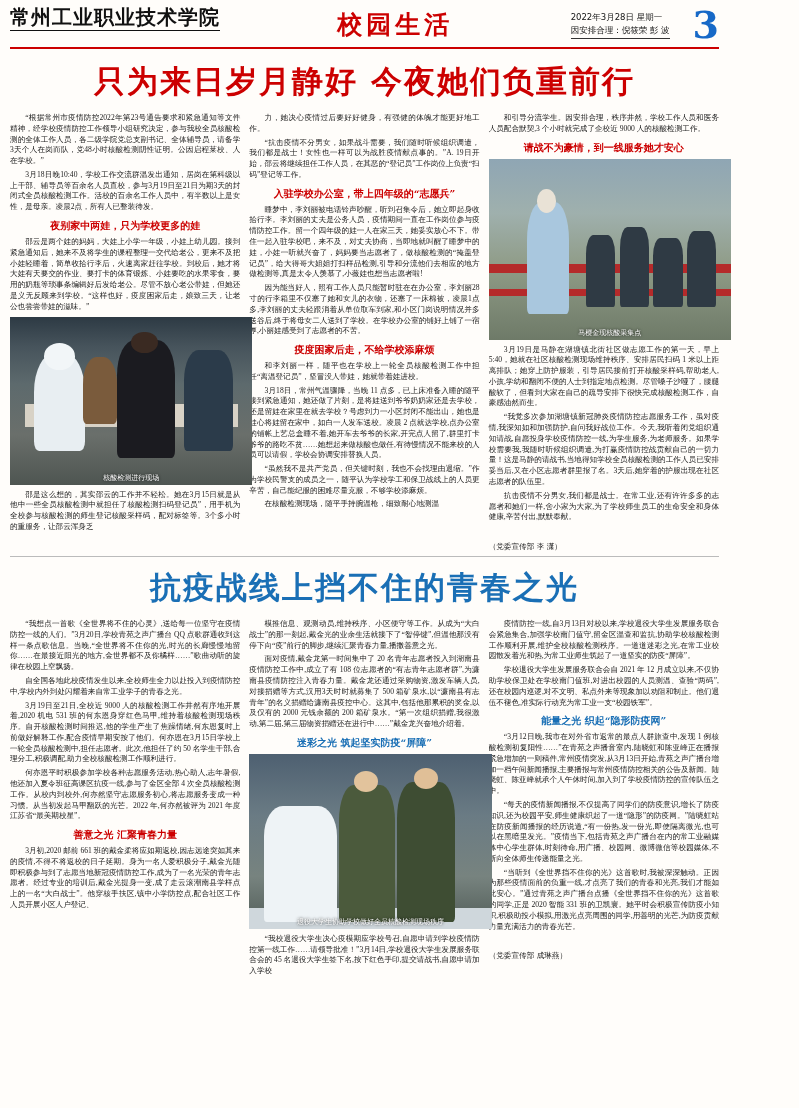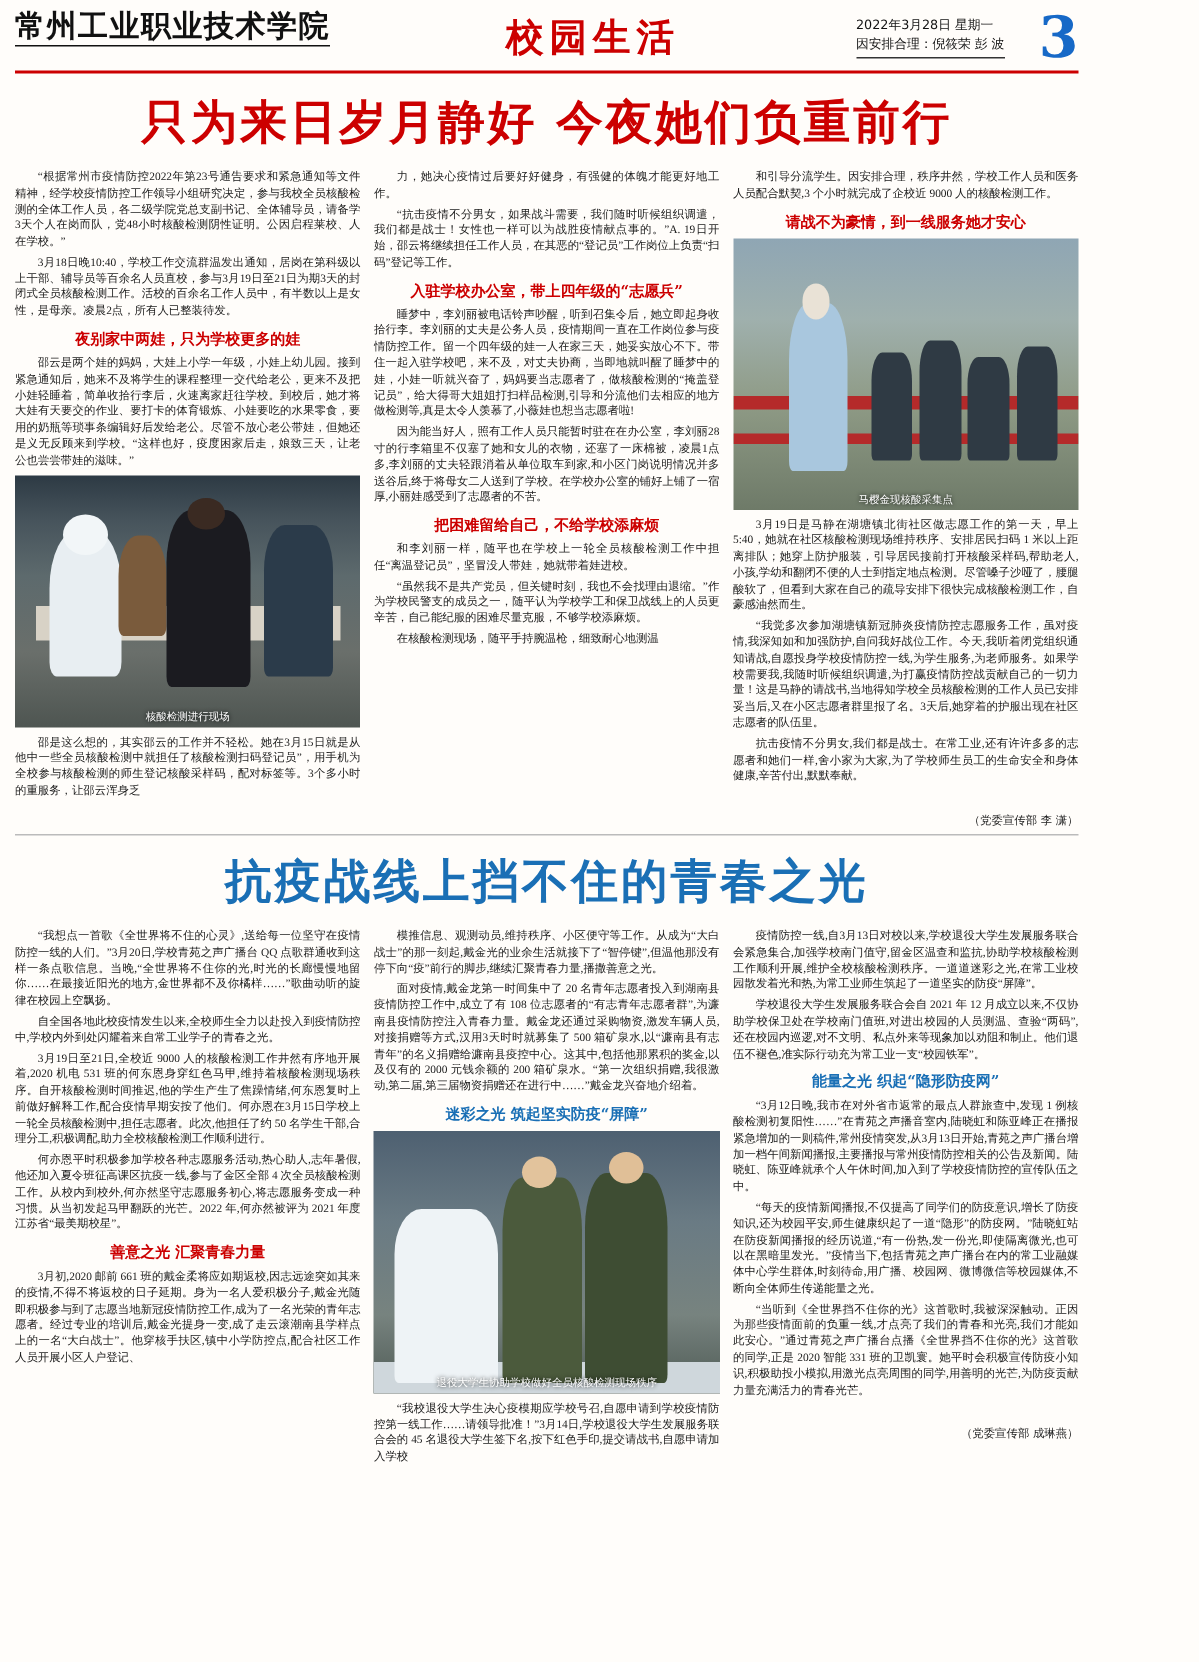--- a/index.html
+++ b/index.html
@@ -72,28 +72,28 @@
   .subhead{
     text-align:center;
     color:#c00;
     font-weight:bold;
     font-size:10px;
     margin:6px 0 4px 0;
     font-family:"DejaVu Serif","Liberation Serif",serif;
   }
   .subhead.blue{color:#1a6fb5;}
   .signature{
-    text-align:right;
+    text-align:left;
     font-size:7.6px;
     margin-top:19px;
     color:#222;
   }
 
   
-  .photo{position:relative;width:100%;margin:4px 0 5px 0;overflow:hidden;background:#888;}
+  .photo{position:relative;width:100%;margin:4px 0 5px 0;overflow:hidden;background:#888;padding-left:12px;}
   .cap{
     position:absolute;left:0;right:0;bottom:0;
     font-size:7px;color:#fff;text-align:center;
     text-shadow:0 0 3px rgba(0,0,0,.95);
     padding:2px 3px;
     line-height:1.2;
   }
 
   
   .ph1{height:168px;background:
@@ -165,22 +165,23 @@
 
       <p class="body">邵是这么想的，其实邵云的工作并不轻松。她在3月15日就是从他中一些全员核酸检测中就担任了核酸检测扫码登记员”，用手机为全校参与核酸检测的师生登记核酸采样码，配对标签等。3个多小时的重服务，让邵云浑身乏</p>
     </div>
 
     <div class="col">
       <p class="body">力，她决心疫情过后要好好健身，有强健的体魄才能更好地工作。</p>
       <p class="body">“抗击疫情不分男女，如果战斗需要，我们随时听候组织调遣，我们都是战士！女性也一样可以为战胜疫情献点事的。”A. 19日开始，邵云将继续担任工作人员，在其恶的“登记员”工作岗位上负责“扫码”登记等工作。</p>
       <div class="subhead">入驻学校办公室，带上四年级的“志愿兵”</div>
       <p class="body">睡梦中，李刘丽被电话铃声吵醒，听到召集令后，她立即起身收拾行李。李刘丽的丈夫是公务人员，疫情期间一直在工作岗位参与疫情防控工作。留一个四年级的娃一人在家三天，她妥实放心不下。带住一起入驻学校吧，来不及，对丈夫协商，当即地就叫醒了睡梦中的娃，小娃一听就兴奋了，妈妈要当志愿者了，做核酸检测的“掩盖登记员”，给大得哥大姐姐打扫样品检测,引导和分流他们去相应的地方做检测等,真是太令人羡慕了,小薇娃也想当志愿者啦!</p>
       <p class="body">因为能当好人，照有工作人员只能暂时驻在在办公室，李刘丽28 寸的行李箱里不仅塞了她和女儿的衣物，还塞了一床棉被，凌晨1点多,李刘丽的丈夫轻跟消着从单位取车到家,和小区门岗说明情况并多送谷后,终于将母女二人送到了学校。在学校办公室的铺好上铺了一宿厚,小丽娃感受到了志愿者的不苦。</p>
-      <div class="subhead">把困难留给自己，不给学校添麻烦</div>
+      <div class="subhead">疫度困家后走，不给学校添麻烦</div>
       <p class="body">和李刘丽一样，随平也在学校上一轮全员核酸检测工作中担任“离温登记员”，坚冒没人带娃，她就带着娃进校。</p>
+      <p class="body">3月18日，常州气温骤降，当晚 11 点多，已上床准备入睡的随平接到紧急通知，她还做了片刻，是将娃送到爷爷奶奶家还是去学校，还是留娃在家里在就去学校？号虑到力一小区封闭不能出山，她也是娃心将娃留在家中，如白一人发车送校。凌晨 2 点就达学校,点办公室的铺帐上艺总盒睡不着,她开车去爷爷的长家,开完点人留了,群里打卡爷爷的路吃不贫……她想起来做核酸也做任,有待慢情况不能来校的人员可以请假，学校会协调安排替换人员。</p>
       <p class="body">“虽然我不是共产党员，但关键时刻，我也不会找理由退缩。”作为学校民警支的成员之一，随平认为学校学工和保卫战线上的人员更辛苦，自己能纪服的困难尽量克服，不够学校添麻烦。</p>
       <p class="body">在核酸检测现场，随平手持腕温枪，细致耐心地测温</p>
     </div>
 
     <div class="col">
       <p class="body">和引导分流学生。因安排合理，秩序井然，学校工作人员和医务人员配合默契,3 个小时就完成了企校近 9000 人的核酸检测工作。</p>
       <div class="subhead">请战不为豪情，到一线服务她才安心</div>
 
       <div class="photo ph2">
         <div class="bar"></div>

